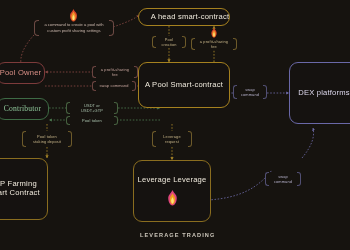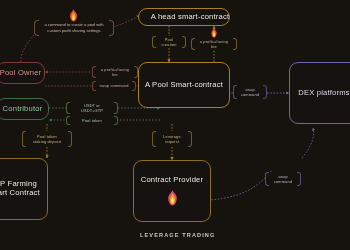--- a/index.html
+++ b/index.html
@@ -32,21 +32,21 @@
     white-space:nowrap;
   }
   .node.wrap .title{white-space:normal;}
 
   
   .n-head{border-color:#a5811f;padding-left:12px;}
   .n-pool{border-color:#a5811f;}
   .n-owner{border-color:#7d3b3b;}
   .n-owner .title{color:#d98f86;}
   .n-contrib{border-color:#3e6b45;}
-  .n-contrib .title{color:#8fc79a;}
+  .n-contrib .title{color:#8fc79a;font-family:Liberation Serif, serif;}
   .n-dex{border-color:#6a68a8;}
   .n-dex .title{color:#ded9ee;}
   .n-farm{border-color:#8a6d1f;}
   .n-lev{border-color:#8a6d1f;}
 
   
   .elabel{
     position:absolute;
     display:flex;align-items:center;justify-content:center;
     text-align:center;
@@ -188,21 +188,21 @@
   <div class="node n-dex" style="left:289px;top:62px;width:70px;height:62px;">
     <span class="title">DEX platforms</span>
   </div>
 
   <div class="node n-farm wrap" style="left:-22px;top:158px;width:70px;height:62px;">
     <span class="title">GTP Farming
 Smart Contract</span>
   </div>
 
   <div class="node n-lev" style="left:133px;top:160px;width:78px;height:62px;">
-    <span class="title" style="margin-bottom:6px;">Contract Provider</span>
+    <span class="title" style="margin-bottom:6px;">Leverage Leverage</span>
     <svg class="flame lg" viewBox="0 0 24 30" style="position:relative;">
       <path d="M12 0 C14 6 20 8 20 15 C20 23 16 29 12 29 C8 29 4 23 4 15 C4 9 9 7 12 0 Z" fill="#e0457b"></path>
       <path d="M12 6 C13.5 10 17 12 17 17 C17 23 14.5 27 12 27 C9.5 27 7 23 7 17 C7 12.5 10.5 10 12 6 Z" fill="#f29c1f"></path>
       <path d="M12 13 C13 15.5 14.5 17 14.5 20 C14.5 23 13.3 25.5 12 25.5 C10.7 25.5 9.5 23 9.5 20 C9.5 17 11 15.5 12 13 Z" fill="#fbe27a"></path>
     </svg>
   </div>
 
   <div class="cmd-bubble" style="left:34px;top:20px;width:80px;height:16px;">a command  to create a pool with
 custom profit sharing settings</div>
 

